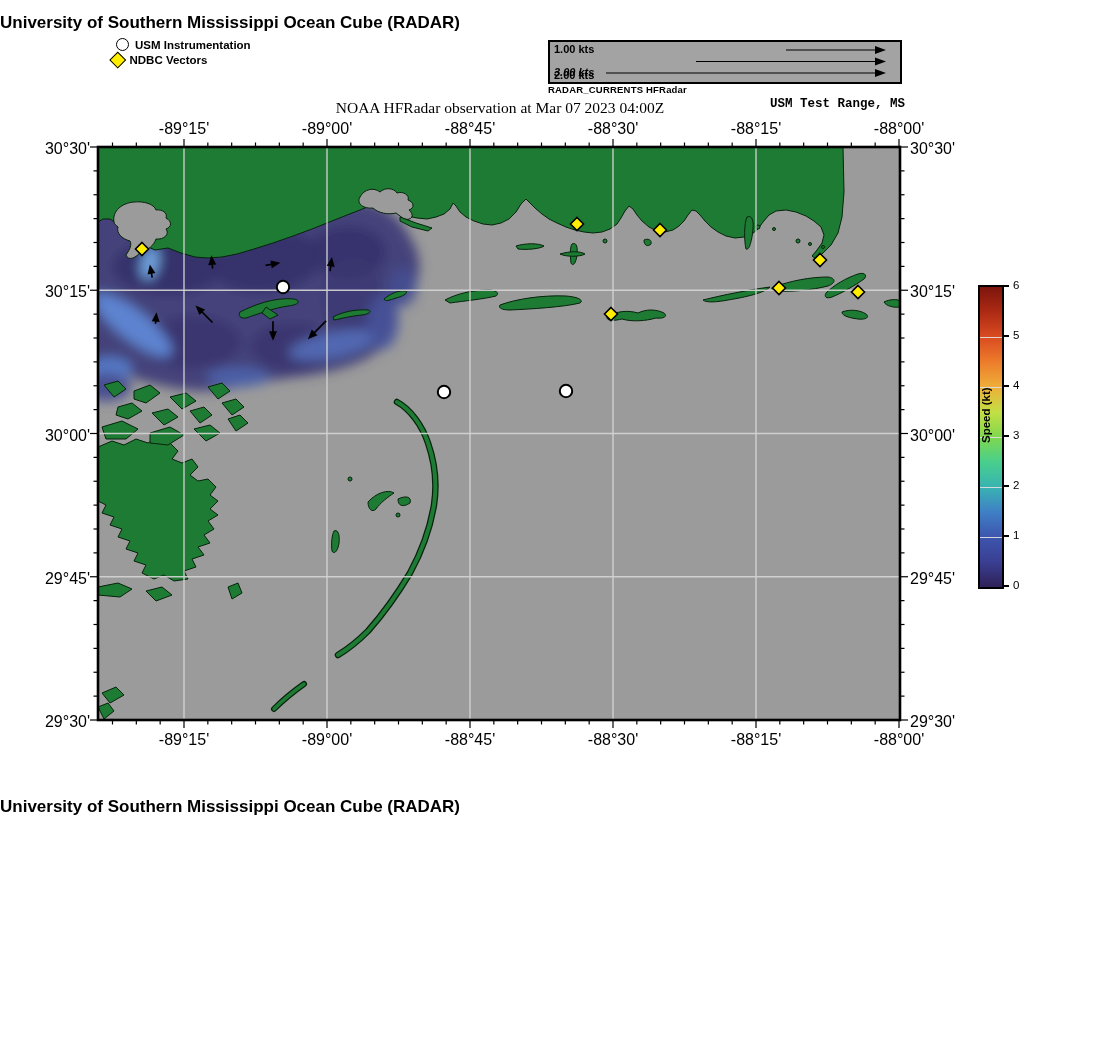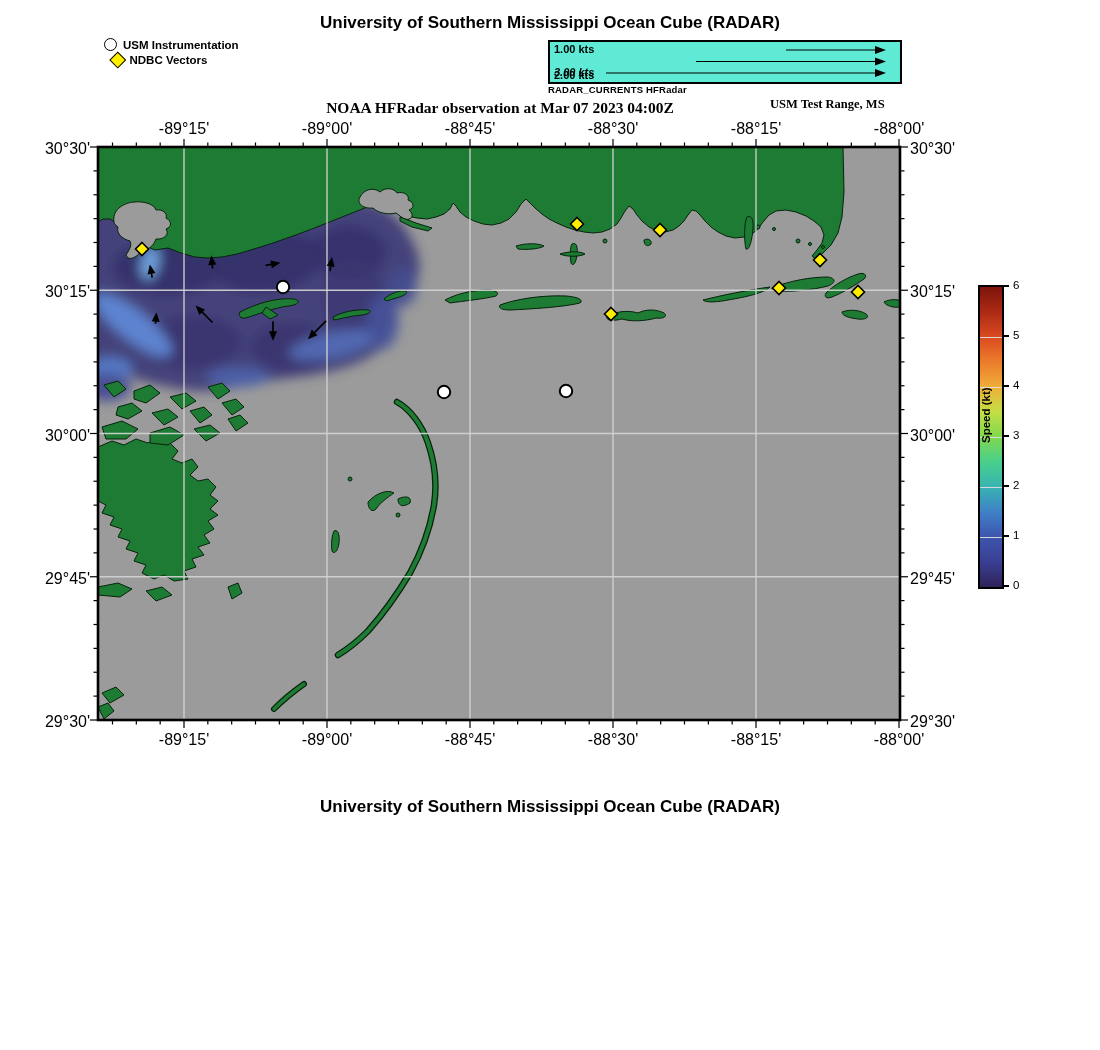--- a/index.html
+++ b/index.html
@@ -1,50 +1,50 @@
 <!DOCTYPE html>
 <html><head>
 <meta charset="utf-8">
 <style>
   html,body{margin:0;padding:0;background:#ffffff;}
   #page{position:relative;width:1100px;height:1050px;background:#ffffff;overflow:hidden;
         font-family:"Liberation Sans", sans-serif;color:#000;}
   .abs{position:absolute;}
-  .title{font-size:17px;font-weight:bold;text-align:center;width:100%;}
+  .title{font-size:17px;font-weight:bold;width:100%;}
   .legend-row{position:absolute;display:flex;align-items:center;gap:6px;font-size:11.5px;font-weight:bold;}
   .legend-circle{width:11px;height:11px;border:1.8px solid #000;border-radius:50%;background:#fff;}
   .legend-diamond{width:9.5px;height:9.5px;border:1.6px solid #000;background:#ffee00;transform:rotate(45deg);}
-  #scale-box{position:absolute;left:548px;top:40px;width:350px;height:40px;border:2.6px solid #000;background:#5eead4;}
+  #scale-box{position:absolute;left:548px;top:40px;width:350px;height:40px;border:2.6px solid #000;background:#a3a3a3;}
   .scale-label{position:absolute;left:4px;font-size:11px;font-weight:bold;line-height:11px;}
   #scale-caption{position:absolute;left:548px;top:84px;font-size:9.5px;font-weight:bold;letter-spacing:.2px;}
   #subtitle{position:absolute;left:200px;top:99px;width:600px;text-align:center;
-            font-family:"Liberation Serif", serif;font-weight:bold;font-size:15.5px;}
+            font-family:"Liberation Serif", serif;font-weight:normal;font-size:15.5px;}
   #range-label{position:absolute;left:770px;top:97px;width:200px;
-            font-family:Liberation Serif, serif;font-weight:bold;font-size:12.5px;}
+            font-family:Liberation Mono, monospace;font-weight:bold;font-size:12.5px;}
   .ax-label{position:absolute;font-size:16px;white-space:nowrap;}
   .ax-top{transform:translateX(-50%);}
   .ax-left{width:62px;text-align:right;}
   .ax-right{width:62px;text-align:left;}
   #colorbar{position:absolute;left:978px;top:285px;width:22px;height:300px;border:2px solid #000;}
   .cb-line{position:absolute;left:0;width:100%;height:1.2px;background:#dcdcdc;opacity:.95;}
   .cb-tick{position:absolute;height:1.6px;background:#000;width:7px;left:1002px;}
   .cb-num{position:absolute;left:1013px;font-size:11.5px;transform:translateY(-50%);}
   #cb-title{position:absolute;left:1030px;top:375px;width:16px;height:120px;
             font-size:11.5px;font-weight:bold;white-space:nowrap;
             transform:rotate(-90deg);transform-origin:center center;text-align:center;line-height:16px;}
   #footer-title{top:797px;}
   #map-svg{position:absolute;left:85px;top:135px;}
 </style>
 </head>
 <body>
 <div id="page">
 
 <div class="abs title" style="top:13px;">University of Southern Mississippi Ocean Cube (RADAR)</div>
 
-<div class="legend-row" style="left:104px;top:38px;">
+<div class="legend-row" style="left:116px;top:38px;">
   <span class="legend-circle"></span>
   <span>USM Instrumentation</span>
 </div>
 <div class="legend-row" style="left:112px;top:54px;">
   <span class="legend-diamond"></span>
   <span>NDBC Vectors</span>
 </div>
 
 <div id="scale-box">
   <svg id="scale-arrows" width="344" height="36" style="position:absolute;left:0;top:0;">

